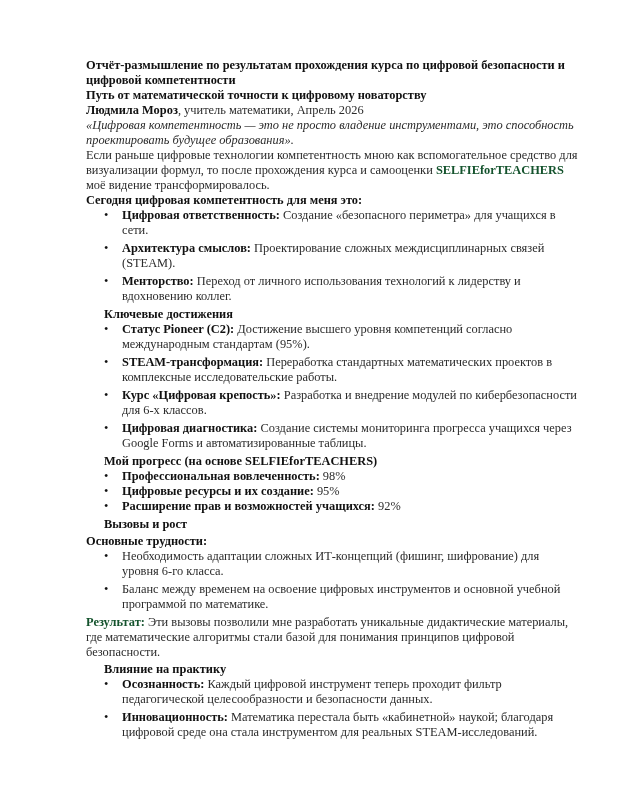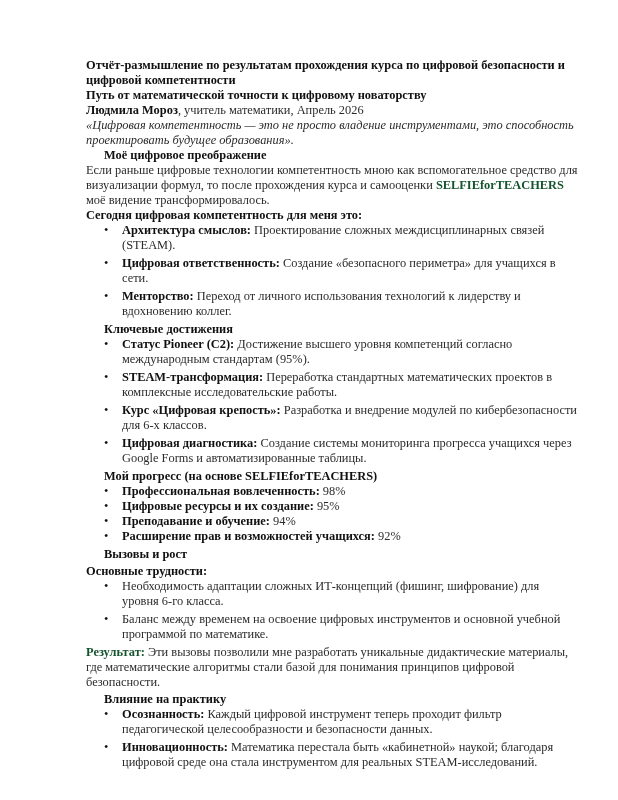--- a/index.html
+++ b/index.html
@@ -27,43 +27,41 @@
 </style>
 </head>
 <body>
 
 <div class="page">
   <p class="title">Отчёт-размышление по результатам прохождения курса по цифровой безопасности и цифровой компетентности</p>
   <p class="subtitle">Путь от математической точности к цифровому новаторству</p>
   <p class="author"><b>Людмила Мороз</b><span>, учитель математики, Апрель 2026</span></p>
   <p class="quote">«Цифровая компетентность — это не просто владение инструментами, это способность проектировать будущее образования».</p>
 
-  <p class="h2">Моё цифровое преображение</p>
   <p><span>Если раньше цифровые технологии компетентность мною как вспомогательное средство для визуализации формул, то после прохождения курса и самооценки </span><b>SELFIEforTEACHERS</b><span> моё видение трансформировалось.</span></p>
 
   <p class="h3">Сегодня цифровая компетентность для меня это:</p>
   <ul>
+    <li><b>Цифровая ответственность:</b><span> Создание «безопасного периметра» для учащихся в сети.</span></li>
     <li><b>Архитектура смыслов:</b><span> Проектирование сложных междисциплинарных связей (STEAM).</span></li>
-    <li><b>Цифровая ответственность:</b><span> Создание «безопасного периметра» для учащихся в сети.</span></li>
     <li><b>Менторство:</b><span> Переход от личного использования технологий к лидерству и вдохновению коллег.</span></li>
   </ul>
 
   <p class="h2">Ключевые достижения</p>
   <ul>
     <li><b>Статус Pioneer (С2):</b><span> Достижение высшего уровня компетенций согласно международным стандартам (95%).</span></li>
     <li><b>STEAM-трансформация:</b><span> Переработка стандартных математических проектов в комплексные исследовательские работы.</span></li>
     <li><b>Курс «Цифровая крепость»:</b><span> Разработка и внедрение модулей по кибербезопасности для 6-х классов.</span></li>
     <li><b>Цифровая диагностика:</b><span> Создание системы мониторинга прогресса учащихся через Google Forms и автоматизированные таблицы.</span></li>
   </ul>
 
   <p class="h2">Мой прогресс (на основе SELFIEforTEACHERS)</p>
   <ul class="tight">
     <li><b>Профессиональная вовлеченность:</b><span> 98%</span></li>
     <li><b>Цифровые ресурсы и их создание:</b><span> 95%</span></li>
-    <li><b>Преподавание и обучение:</b><span> 94%</span></li>
     <li><b>Расширение прав и возможностей учащихся:</b><span> 92%</span></li>
   </ul>
   <div class="gap"></div>
 
   <p class="h2">Вызовы и рост</p>
   <div class="gap"></div>
   <p class="h3">Основные трудности:</p>
   <ul>
     <li><span>Необходимость адаптации сложных ИТ-концепций (фишинг, шифрование) для уровня 6-го класса.</span></li>
     <li><span>Баланс между временем на освоение цифровых инструментов и основной учебной программой по математике.</span></li>

